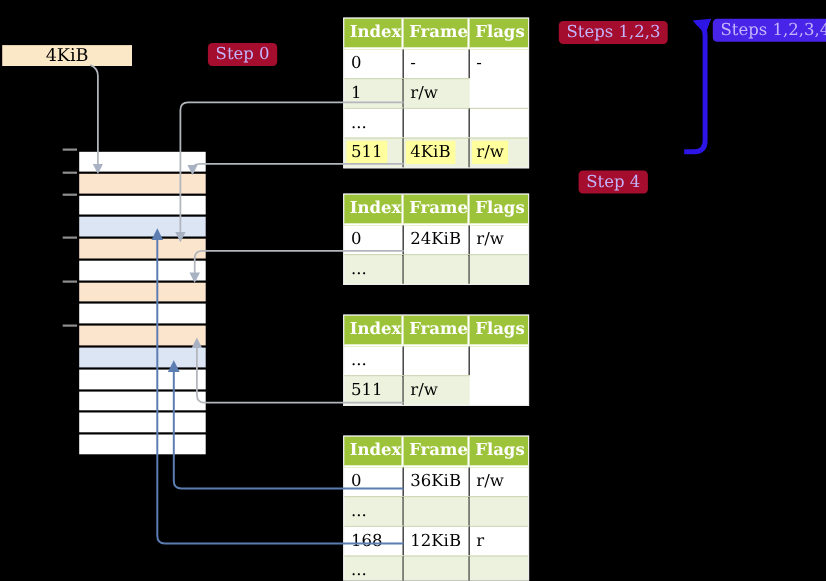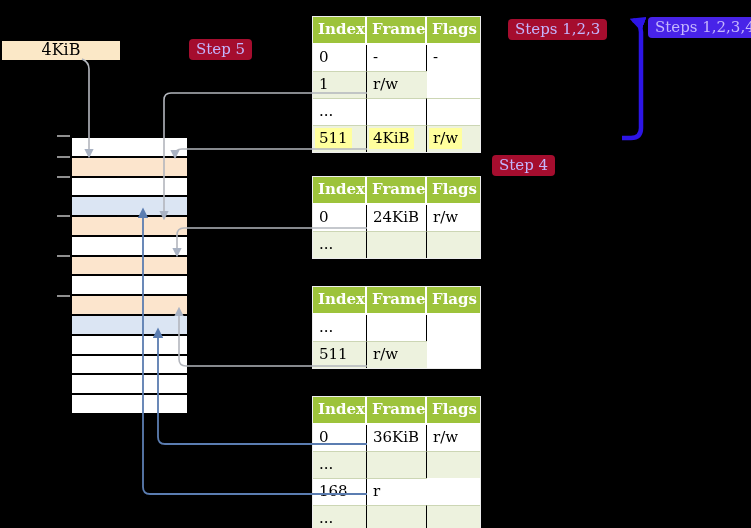--- a/index.html
+++ b/index.html
@@ -33,24 +33,24 @@
   
   #wires{position:absolute;left:0;top:0;z-index:5;pointer-events:none;}
 </style>
 </head>
 <body>
 
 <div id="stage">
 
   <div class="sizebox">4KiB</div>
 
-  <div class="lbl crimson" style="left:189px;top:39px">Step 5</div>
+  <div class="lbl crimson" style="left:189px;top:39px">Step 0</div>
   <div class="lbl crimson" style="left:508px;top:19px">Steps 1,2,3</div>
   <div class="lbl indigo" style="left:648px;top:17px">Steps 1,2,3,4</div>
-  <div class="lbl crimson" style="left:492px;top:155px">Step 4</div>
+  <div class="lbl crimson" style="left:526px;top:155px">Step 4</div>
 
   <div class="mem">
     <div class="mrow" style="background: rgb(255, 255, 255);"></div>
     <div class="mrow" style="background: rgb(252, 229, 205);"></div>
     <div class="mrow" style="background: rgb(255, 255, 255);"></div>
     <div class="mrow" style="background: rgb(219, 229, 243);"></div>
     <div class="mrow" style="background: rgb(252, 229, 205);"></div>
     <div class="mrow" style="background: rgb(255, 255, 255);"></div>
     <div class="mrow" style="background: rgb(252, 229, 205);"></div>
     <div class="mrow" style="background: rgb(255, 255, 255);"></div>
@@ -142,20 +142,21 @@
       <div class="td">36KiB</div>
       <div class="td">r/w</div>
     </div>
     <div class="tr body shade">
       <div class="td">...</div>
       <div class="td"></div>
       <div class="td"></div>
     </div>
     <div class="tr body">
       <div class="td">168</div>
+      <div class="td">12KiB</div>
       <div class="td">r</div>
     </div>
     <div class="tr body shade">
       <div class="td">...</div>
       <div class="td"></div>
       <div class="td"></div>
     </div>
   </div>
 
   <svg id="wires" width="751" height="528" viewBox="0 0 751 528">

